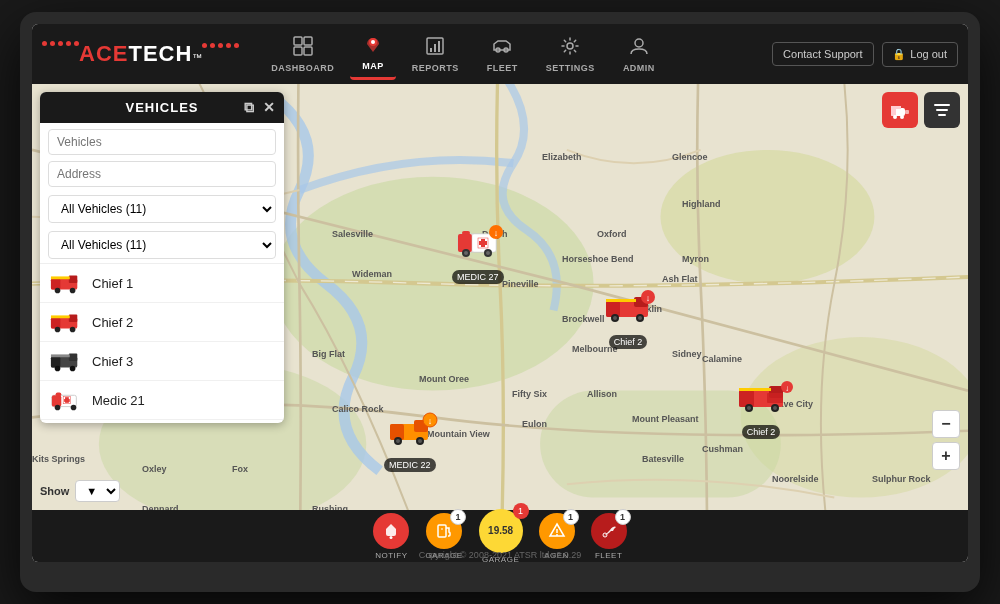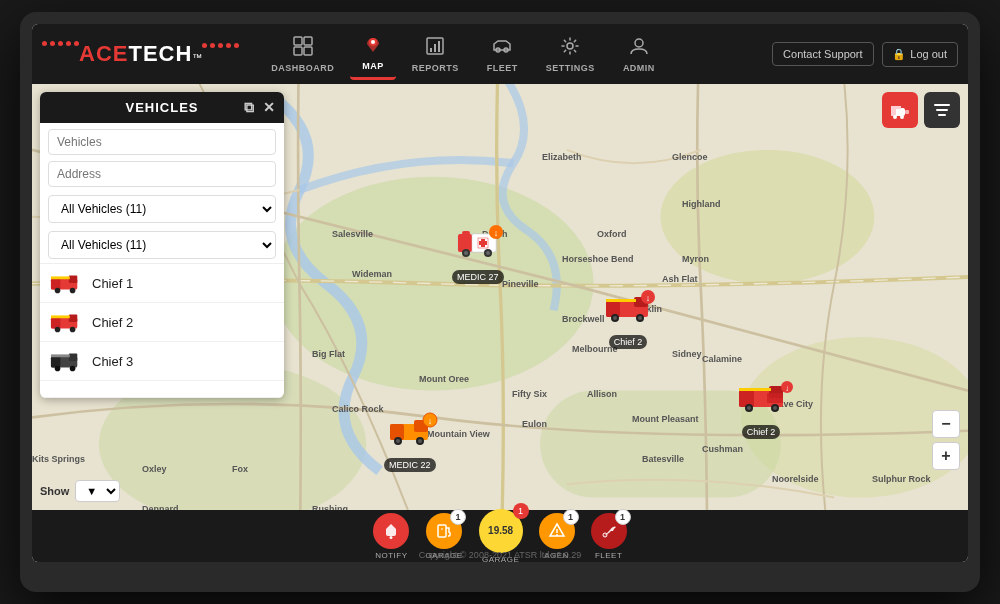--- a/index.html
+++ b/index.html
@@ -820,20 +820,35 @@
                 <rect x="1" y="6" width="10" height="12" rx="2" fill="#222"></rect>
                 <rect x="20" y="3" width="9" height="8" rx="1" fill="#333"></rect>
                 <rect x="1" y="4" width="20" height="3" fill="#888"></rect>
                 <circle cx="8" cy="19" r="3" fill="#111"></circle>
                 <circle cx="24" cy="19" r="3" fill="#111"></circle>
               </svg>
             </div>
             <span class="vehicle-name">Chief 3</span>
           </div>
 
+          <div class="vehicle-item">
+            <div class="vehicle-icon">
+              <svg width="34" height="22" viewBox="0 0 34 22">
+                <rect x="2" y="6" width="26" height="12" rx="2" fill="#fff" stroke="#ccc" stroke-width="1"></rect>
+                <rect x="2" y="6" width="10" height="12" rx="2" fill="#e53935"></rect>
+                <rect x="14" y="7" width="8" height="8" fill="#fff" stroke="#e53935" stroke-width="0.5"></rect>
+                <rect x="16" y="8" width="4" height="6" fill="#e53935"></rect>
+                <rect x="15" y="10" width="6" height="3" fill="#e53935"></rect>
+                <circle cx="8" cy="19" r="3" fill="#222"></circle>
+                <circle cx="25" cy="19" r="3" fill="#222"></circle>
+                <rect x="6" y="3" width="6" height="4" rx="2" fill="#e53935"></rect>
+              </svg>
+            </div>
+            <span class="vehicle-name">Medic 21</span>
+          </div>
 
           <div class="vehicle-item">
             
             
           </div>
 
         </div>
       </div>
 
       <div class="map-controls-top-right">

